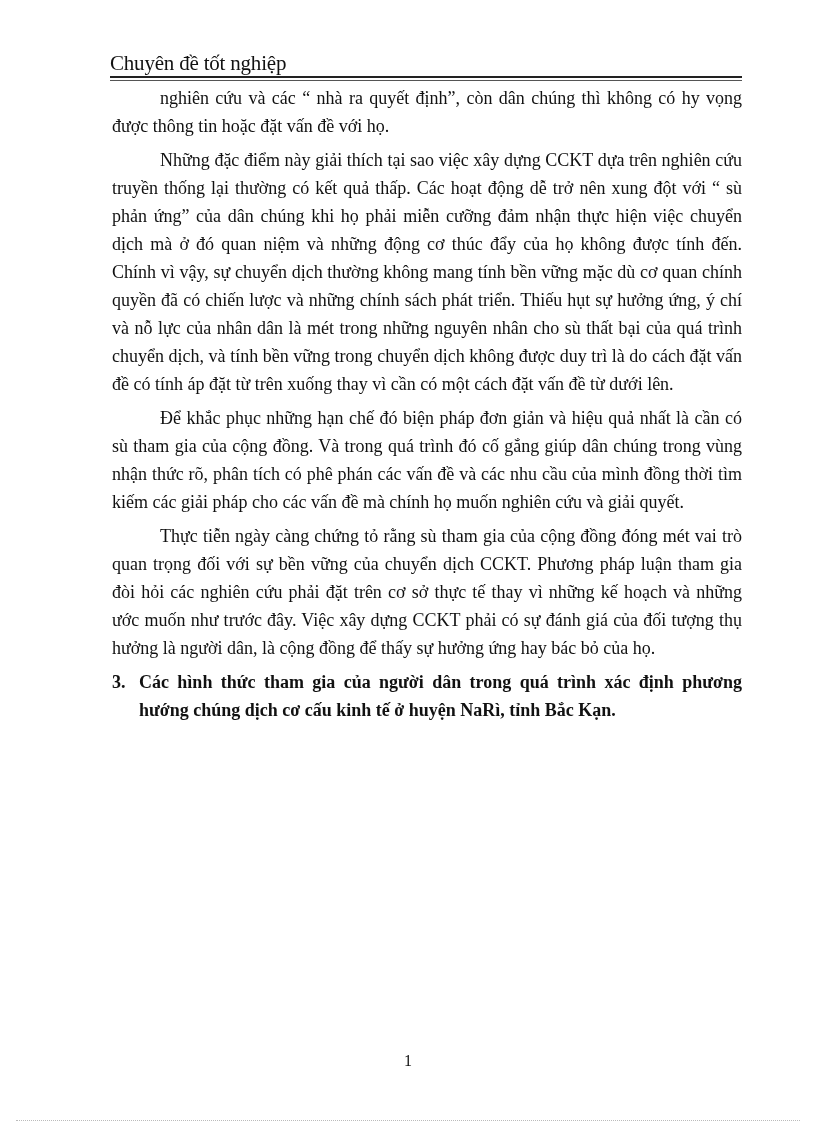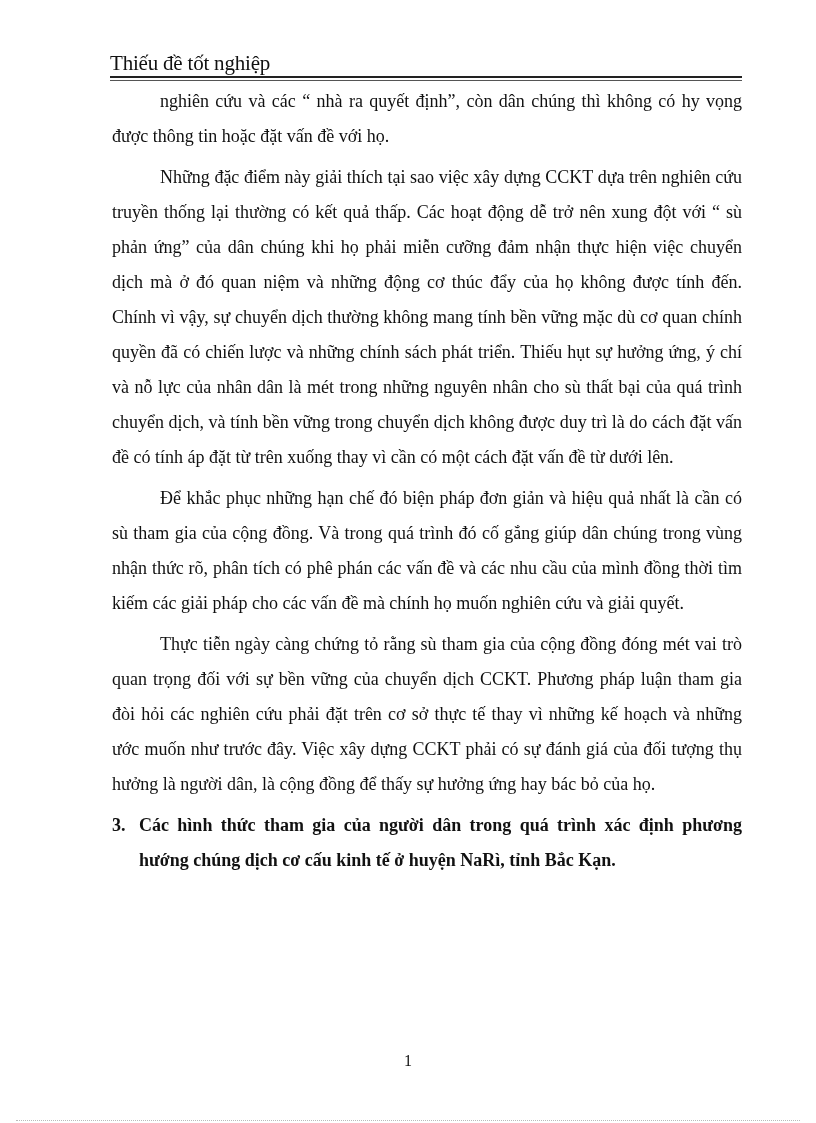--- a/index.html
+++ b/index.html
@@ -1,33 +1,33 @@
 <!DOCTYPE html>
 <html><head>
 <meta charset="utf-8">
 <style>
   html, body { margin: 0; padding: 0; background: #ffffff; }
   body { width: 816px; height: 1123px; position: relative; overflow: hidden;
          font-family: "Liberation Serif", "DejaVu Serif", serif; color: #111; }
   .header { position: absolute; left: 110px; top: 50px; width: 632px; }
   .header-title { font-size: 21px; line-height: 26px; letter-spacing: -0.2px; }
   .header-rule { margin-top: 0px; height: 5px; border-top: 2px solid #222; border-bottom: 1px solid #555; box-sizing: border-box; }
-  .content { position: absolute; left: 112px; top: 84px; width: 630px; font-size: 18px; line-height: 35px; text-align: justify; }
+  .content { position: absolute; left: 112px; top: 84px; width: 630px; font-size: 18px; line-height: 28px; text-align: justify; }
   .para { margin: 0 0 6px 0; text-indent: 48px; }
   .para.cont { text-indent: 48px; }
   .heading { font-weight: bold; margin: 0; padding-left: 27px; text-indent: -27px; text-align: justify; }
   .heading .num { display: inline-block; width: 27px; text-indent: 0; }
   .page-number { position: absolute; left: 0; width: 816px; top: 1052px; text-align: center; font-size: 16px; }
   .bottom-border { position: absolute; left: 16px; right: 16px; top: 1120px; border-top: 1px dotted #bbb; }
 </style>
 </head>
 <body>
 
 <div class="header">
-  <div class="header-title">Thiếu  đề tốt nghiệp</div>
+  <div class="header-title">Chuyên  đề tốt nghiệp</div>
   <div class="header-rule"></div>
 </div>
 
 <div class="content">
   <p class="para cont">nghiên  cứu và các “ nhà ra quyết định”, còn dân chúng thì không có hy vọng được thông tin hoặc đặt vấn đề với họ.</p>
   <p class="para">Những đặc điểm này giải thích tại sao việc xây dựng CCKT dựa trên nghiên cứu truyền thống lại thường có kết quả thấp. Các hoạt động dễ trở nên xung đột với “ sù phản ứng” của dân chúng khi họ phải miễn cưỡng đảm nhận thực hiện việc chuyển dịch mà ở đó quan niệm và những động cơ thúc đẩy của họ không được tính đến. Chính vì vậy, sự chuyển dịch thường không mang tính bền vững mặc dù cơ quan chính quyền đã có chiến lược và những chính sách phát triển. Thiếu hụt sự hưởng ứng, ý chí và nỗ lực của nhân dân là mét trong những nguyên nhân cho sù thất bại của quá trình chuyển dịch, và tính bền vững trong chuyển dịch không được duy trì là do cách đặt vấn đề có tính áp đặt từ trên xuống thay vì cần có một cách đặt vấn đề từ dưới lên.</p>
   <p class="para">Để khắc phục những hạn chế đó biện pháp đơn giản và hiệu quả nhất là cần có sù tham gia của cộng đồng. Và trong quá trình đó cố gắng giúp dân chúng trong vùng nhận thức rõ, phân tích có phê phán các vấn đề và các nhu cầu của mình đồng thời tìm kiếm các giải pháp cho các vấn đề mà chính họ muốn nghiên cứu và giải quyết.</p>
   <p class="para">Thực tiễn ngày càng chứng tỏ rằng sù tham gia của cộng đồng đóng mét vai trò quan trọng đối với sự bền vững của chuyển dịch CCKT. Phương pháp luận tham gia đòi hỏi các nghiên cứu phải đặt trên cơ sở thực tế thay vì những kế hoạch và những ước muốn như trước đây. Việc xây dựng CCKT phải có sự đánh giá của đối tượng thụ hưởng là người dân, là cộng đồng để thấy sự hưởng ứng hay bác bỏ của họ.</p>
   <p class="heading"><span class="num">3.</span><span>Các hình thức tham gia của người dân trong quá trình xác định phương hướng chúng dịch cơ cấu kinh tế ở huyện NaRì, tỉnh Bắc Kạn.</span></p>
 </div>

